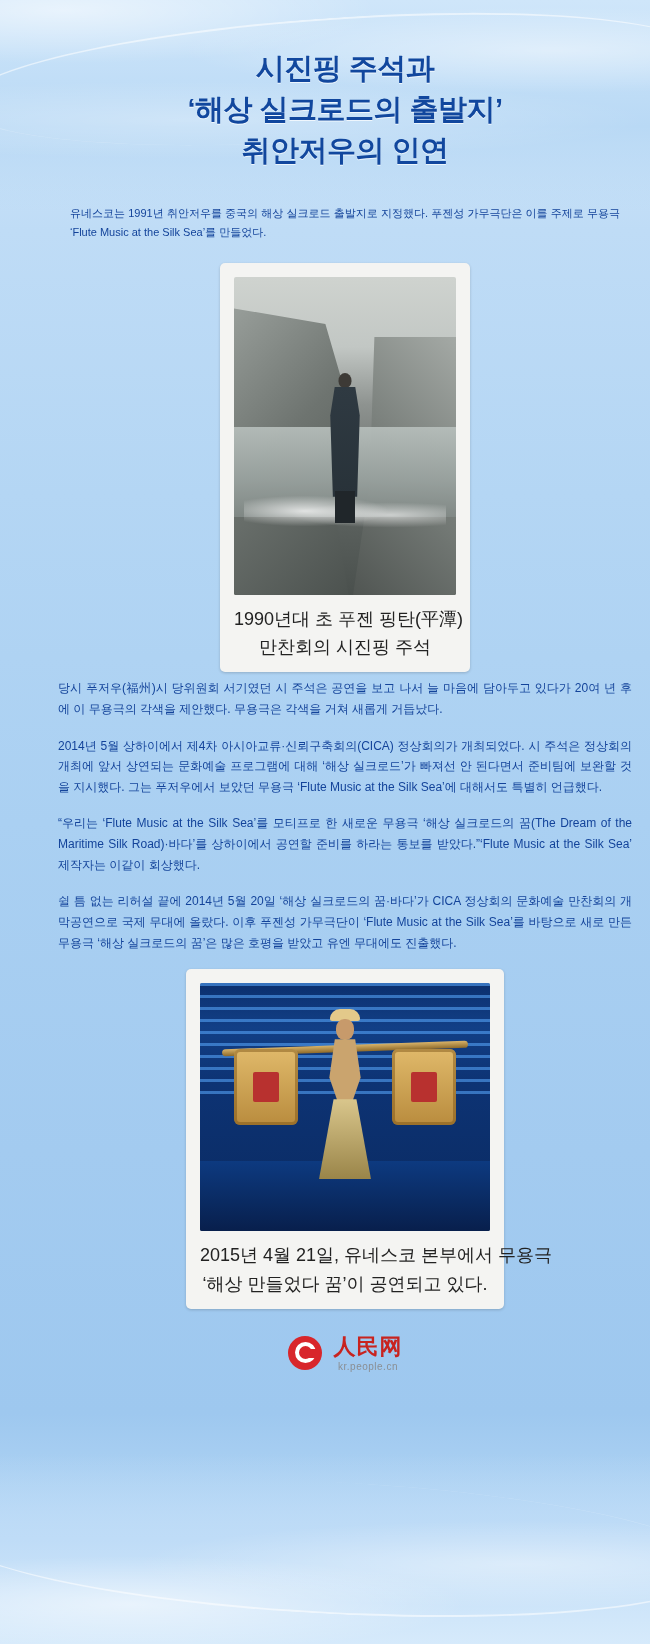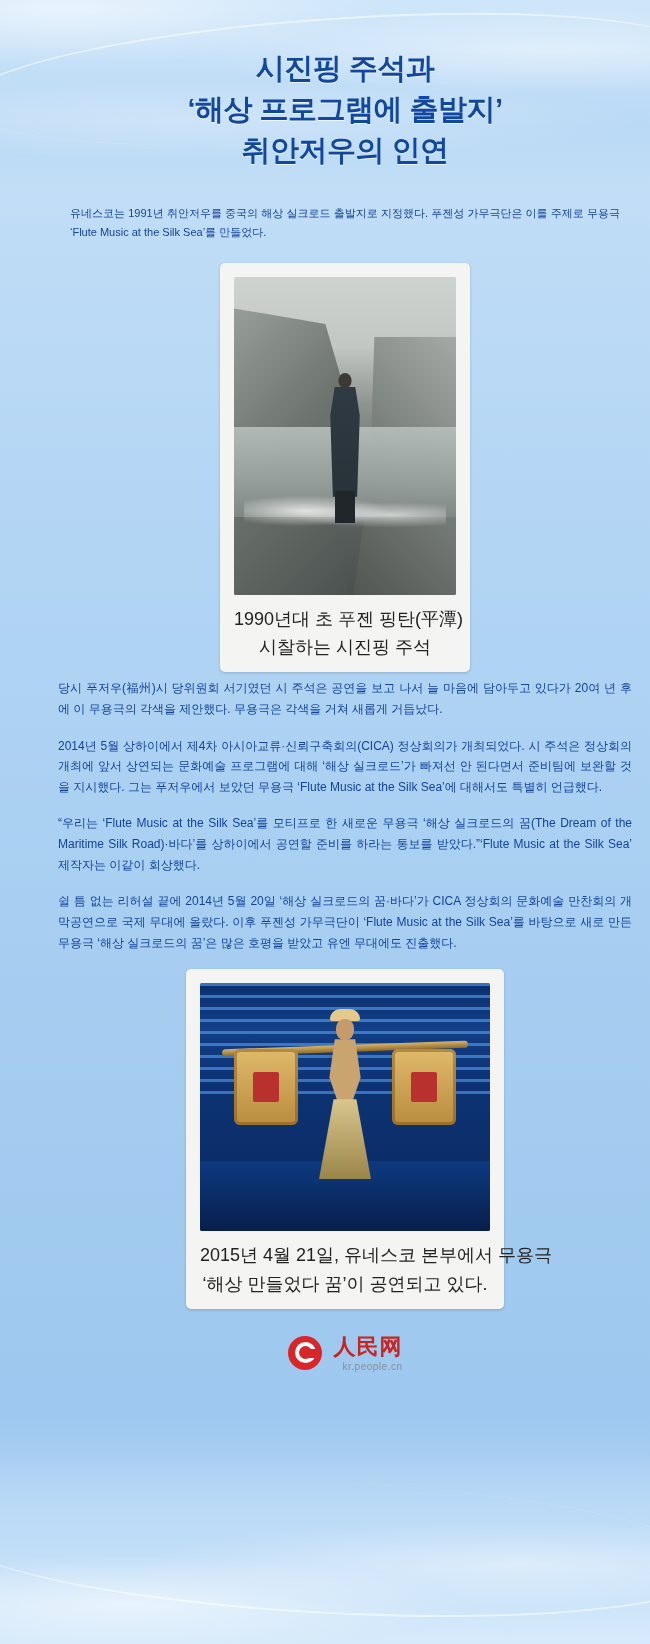--- a/index.html
+++ b/index.html
@@ -247,56 +247,56 @@
   .logo-cn {
     color: #c8231f;
     font-size: 22px;
     font-weight: bold;
     letter-spacing: 1px;
   }
   .logo-url {
     color: #8a8f94;
     font-size: 10px;
     letter-spacing: 0.5px;
-    text-align: right;
+    text-align: center;
     margin-top: 2px;
   }
 </style>
 </head>
 <body>
 
 <div class="page">
   <div class="swirl swirl-top"></div>
   <div class="swirl swirl-bottom"></div>
 
   <div class="content">
 
     <div class="title">
       <div>시진핑 주석과</div>
-      <div>‘해상 프로그램에 출발지’</div>
+      <div>‘해상 실크로드의 출발지’</div>
       <div>취안저우의 인연</div>
     </div>
 
     <div class="lead">유네스코는 1991년 취안저우를 중국의 해상 실크로드 출발지로 지정했다. 푸젠성 가무극단은 이를 주제로 무용극 ‘Flute Music at the Silk Sea’를 만들었다.</div>
 
     <div class="figure fig1">
       <div class="photo photo1">
         <div class="cliff-l"></div>
         <div class="cliff-r"></div>
         <div class="sea"></div>
         <div class="foam"></div>
         <div class="figure-person">
           <div class="head"></div>
           <div class="coat"></div>
           <div class="legs"></div>
         </div>
       </div>
       <div class="caption">
         <div>1990년대 초 푸젠 핑탄(平潭)</div>
-        <div>시찰하는 시진핑 주석</div>
+        <div>만찬회의 시진핑 주석</div>
       </div>
     </div>
 
     <div class="body-block">
       <p class="para">당시 푸저우(福州)시 당위원회 서기였던 시 주석은 공연을 보고 나서 늘 마음에 담아두고 있다가 20여 년 후에 이 무용극의 각색을 제안했다. 무용극은 각색을 거쳐 새롭게 거듭났다.</p>
       <p class="para">2014년 5월 상하이에서 제4차 아시아교류·신뢰구축회의(CICA) 정상회의가 개최되었다. 시 주석은 정상회의 개최에 앞서 상연되는 문화예술 프로그램에 대해 ‘해상 실크로드’가 빠져선 안 된다면서 준비팀에 보완할 것을 지시했다. 그는 푸저우에서 보았던 무용극 ‘Flute Music at the Silk Sea’에 대해서도 특별히 언급했다.</p>
       <p class="para">“우리는 ‘Flute Music at the Silk Sea’를 모티프로 한 새로운 무용극 ‘해상 실크로드의 꿈(The Dream of the Maritime Silk Road)·바다’를 상하이에서 공연할 준비를 하라는 통보를 받았다.”‘Flute Music at the Silk Sea’ 제작자는 이같이 회상했다.</p>
       <p class="para">쉴 틈 없는 리허설 끝에 2014년 5월 20일 ‘해상 실크로드의 꿈·바다’가 CICA 정상회의 문화예술 만찬회의 개막공연으로 국제 무대에 올랐다. 이후 푸젠성 가무극단이 ‘Flute Music at the Silk Sea’를 바탕으로 새로 만든 무용극 ‘해상 실크로드의 꿈’은 많은 호평을 받았고 유엔 무대에도 진출했다.</p>
     </div>
 

